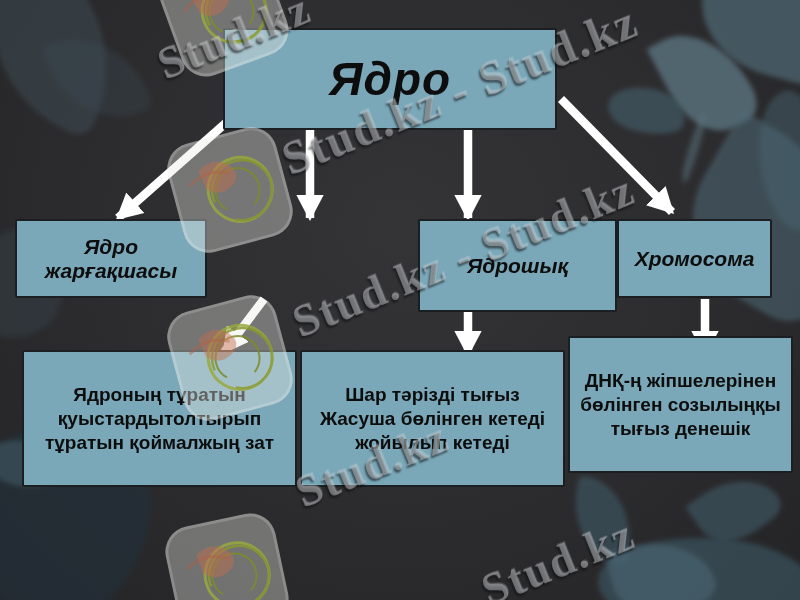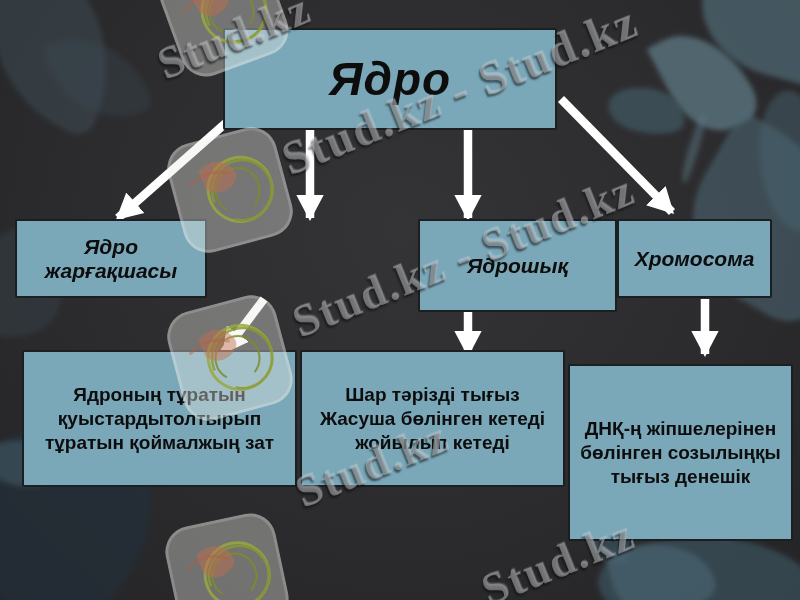--- a/index.html
+++ b/index.html
@@ -93,21 +93,21 @@
   <div class="nodebox leaf-box" style="left:22px;top:350px;width:275px;height:137px;">
     <div>Ядроның тұратын</div>
     <div>қуыстардытолтырып</div>
     <div>тұратын қоймалжың зат</div>
   </div>
   <div class="nodebox leaf-box" style="left:300px;top:350px;width:265px;height:137px;">
     <div>Шар тәрізді тығыз</div>
     <div>Жасуша бөлінген кетеді</div>
     <div>жойылып кетеді</div>
   </div>
-  <div class="nodebox leaf-box" style="left:568px;top:364px;width:225px;height:177px;">
+  <div class="nodebox leaf-box" style="left:568px;top:336px;width:225px;height:137px;">
     <div>ДНҚ-ң жіпшелерінен</div>
     <div>бөлінген созылыңқы</div>
     <div>тығыз денешік</div>
   </div>
 
   <div class="logo" style="left:168px;top:-44px;transform:rotate(-20deg);">
     <svg width="112" height="112" viewBox="0 0 112 112">
       <g fill="none" opacity="0.85">
         <circle cx="66" cy="58" r="32" stroke="#9aa83f" stroke-width="3"></circle>
         <path d="M38,64 a30,30 0 1 1 16,22" stroke="#8a9a30" stroke-width="2.5"></path>

